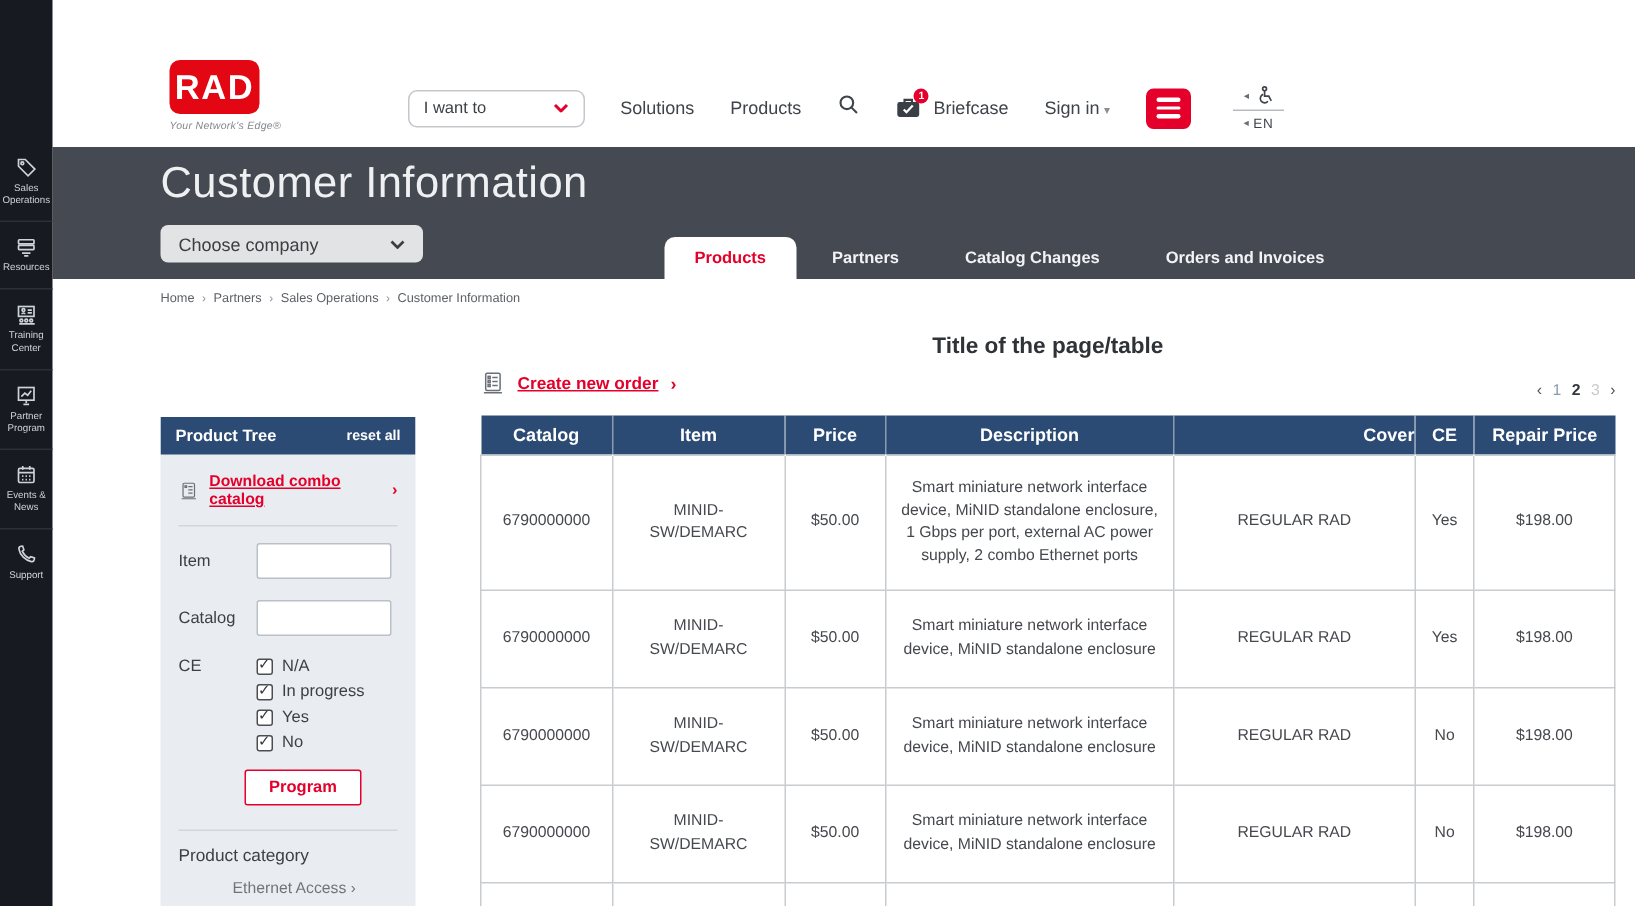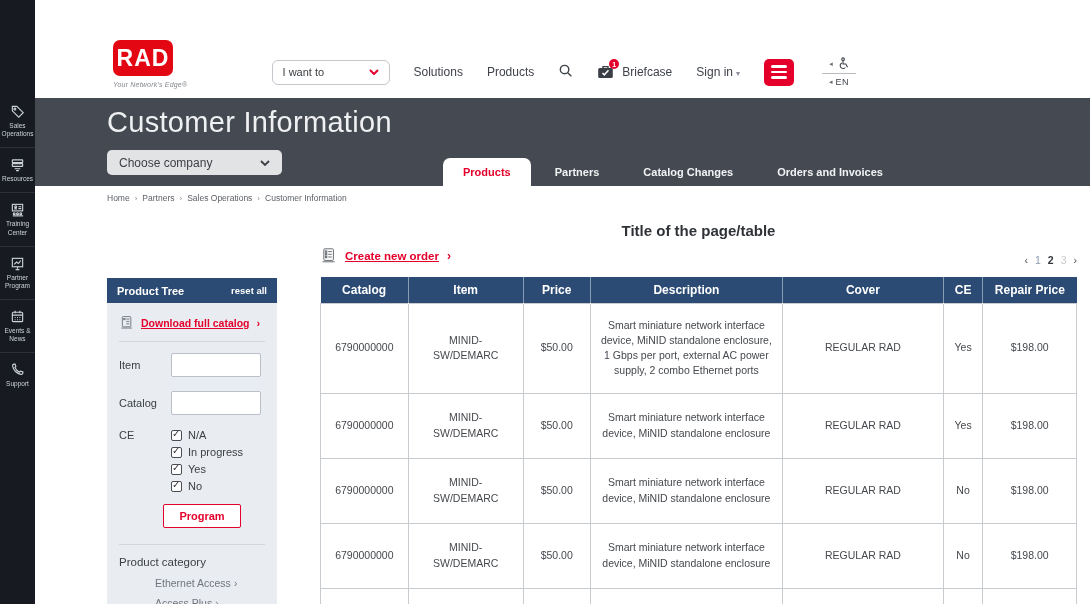--- a/index.html
+++ b/index.html
@@ -105,21 +105,21 @@
   table.grid { width:100%; border-collapse:collapse; table-layout:fixed; }
   .grid thead th { background:#2b4b74; color:#fff; font-size:12px; font-weight:bold; height:26px;
                    border-right:1px solid rgba(255,255,255,.45); }
   .grid thead th:last-child { border-right:none; }
   .grid td { border:1px solid #c8cbcf; font-size:10.5px; color:#45484d; text-align:center; vertical-align:middle;
              padding:4px 10px; line-height:1.45; }
   .grid tbody tr:nth-child(1) { height:90px; }
   .grid tbody tr:nth-child(2), .grid tbody tr:nth-child(3), .grid tbody tr:nth-child(4) { height:65px; }
   .grid tbody tr:nth-child(5) { height:18px; }
   .col-0 { width:11.6%; } .col-1 { width:15.2%; } .col-2 { width:8.9%; }
-  .col-3 { width:25.4%; } .col-4 { width:21.3%; } .col-5 { width:5.2%; } .col-6 { width:12.4%; }
+  .col-3 { width:25.4%; } .col-4 { width:21.3%;text-align:right; } .col-5 { width:5.2%; } .col-6 { width:12.4%; }
 </style>
 </head>
 <body>
 
 <div id="app">
 
   <nav class="rail">
     <div class="rail-item">
       <svg viewBox="0 0 16 16">
           <path d="M2.5 2.5 h4.8 l6.8 6.8 -4.8 4.8 -6.8 -6.8 z"></path>
@@ -290,21 +290,21 @@
       <span class="ph-reset">reset all</span>
     </div>
     <div class="panel-body">
       <div class="dl-link">
         <svg viewBox="0 0 17 17">
             <rect x="3.8" y="1.8" width="9.6" height="11.6" rx="1"></rect>
             <rect x="5.4" y="3.9" width="1.4" height="1.4"></rect>
             <path d="M8.2 4.6 h3.6 M8.2 7.3 h3.6 M8.2 10 h3.6"></path>
             <path d="M2.6 14.8 h12"></path>
           </svg>
-        <span class="lbl">Download full catalog</span>
+        <span class="lbl">Download combo catalog</span>
         <span class="arr">›</span>
       </div>
       <div class="panel-div"></div>
 
       <div class="f-row">
         <span class="f-label">Item</span>
         <input class="f-input" type="text" value="" style="">
       </div>
       <div class="f-row">
         <span class="f-label">Catalog</span>

